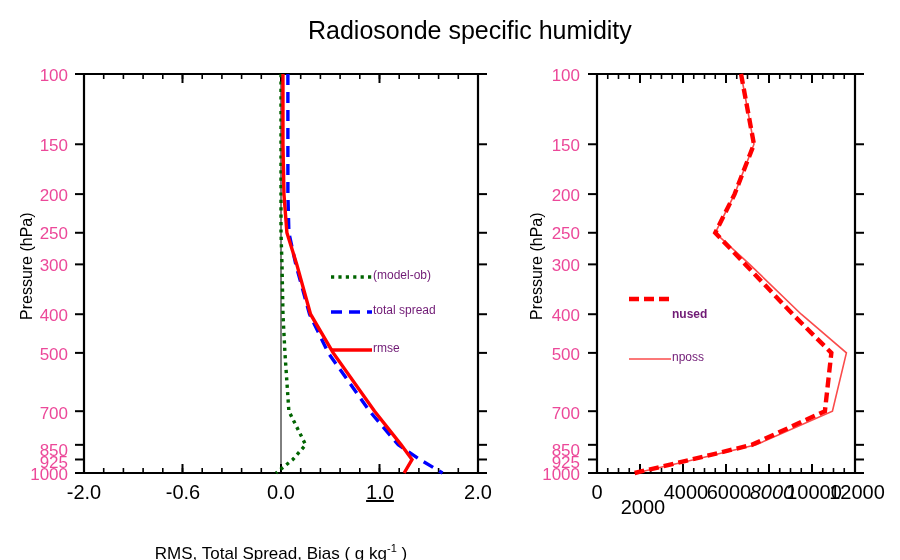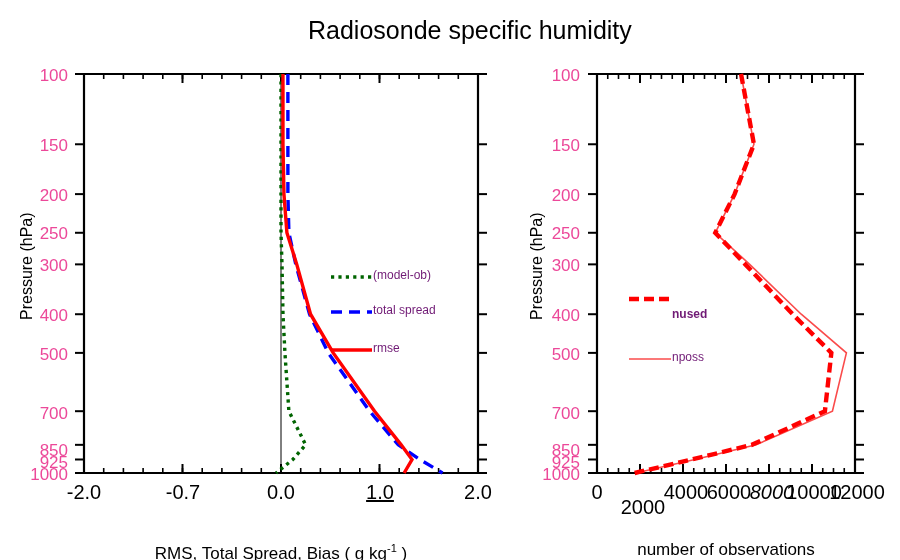--- a/index.html
+++ b/index.html
@@ -40,31 +40,30 @@
   <div class="tick-num" style="left:10px;top:224px;width:58px;">250</div>
   <div class="tick-num" style="left:10px;top:256px;width:58px;">300</div>
   <div class="tick-num" style="left:10px;top:306px;width:58px;">400</div>
   <div class="tick-num" style="left:10px;top:345px;width:58px;">500</div>
   <div class="tick-num" style="left:10px;top:404px;width:58px;">700</div>
   <div class="tick-num" style="left:10px;top:441px;width:58px;">850</div>
   <div class="tick-num" style="left:10px;top:453px;width:58px;">925</div>
   <div class="tick-num" style="left:0px;top:465px;width:68px;">1000</div>
 
   <div class="xtick-num" style="left:44px;top:481px;width:80px;">-2.0</div>
-  <div class="xtick-num" style="left:143px;top:481px;width:80px;">-0.7</div>
+  <div class="xtick-num" style="left:143px;top:481px;width:80px;">-0.6</div>
   <div class="xtick-num" style="left:241px;top:481px;width:80px;">0.0</div>
   <div class="xtick-num" style="left:340px;top:481px;width:80px;text-decoration:underline;">1.0</div>
   <div class="xtick-num" style="left:438px;top:481px;width:80px;">2.0</div>
 
   <div class="legend-txt" style="left:373px;top:268px;">(model-ob)</div>
   <div class="legend-txt" style="left:373px;top:303px;">total spread</div>
   <div class="legend-txt" style="left:373px;top:341px;">rmse</div>
 
   <div class="ylab" id="rp-ylabel" style="left:528px;top:320px;">Pressure (hPa)</div>
-  <div class="axis-title" id="rp-xlabel" style="left:597px;top:508px;width:258px;">number of observations</div>
 
   <div class="tick-num" style="left:522px;top:66px;width:58px;">100</div>
   <div class="tick-num" style="left:522px;top:136px;width:58px;">150</div>
   <div class="tick-num" style="left:522px;top:186px;width:58px;">200</div>
   <div class="tick-num" style="left:522px;top:224px;width:58px;">250</div>
   <div class="tick-num" style="left:522px;top:256px;width:58px;">300</div>
   <div class="tick-num" style="left:522px;top:306px;width:58px;">400</div>
   <div class="tick-num" style="left:522px;top:345px;width:58px;">500</div>
   <div class="tick-num" style="left:522px;top:404px;width:58px;">700</div>
   <div class="tick-num" style="left:522px;top:441px;width:58px;">850</div>

